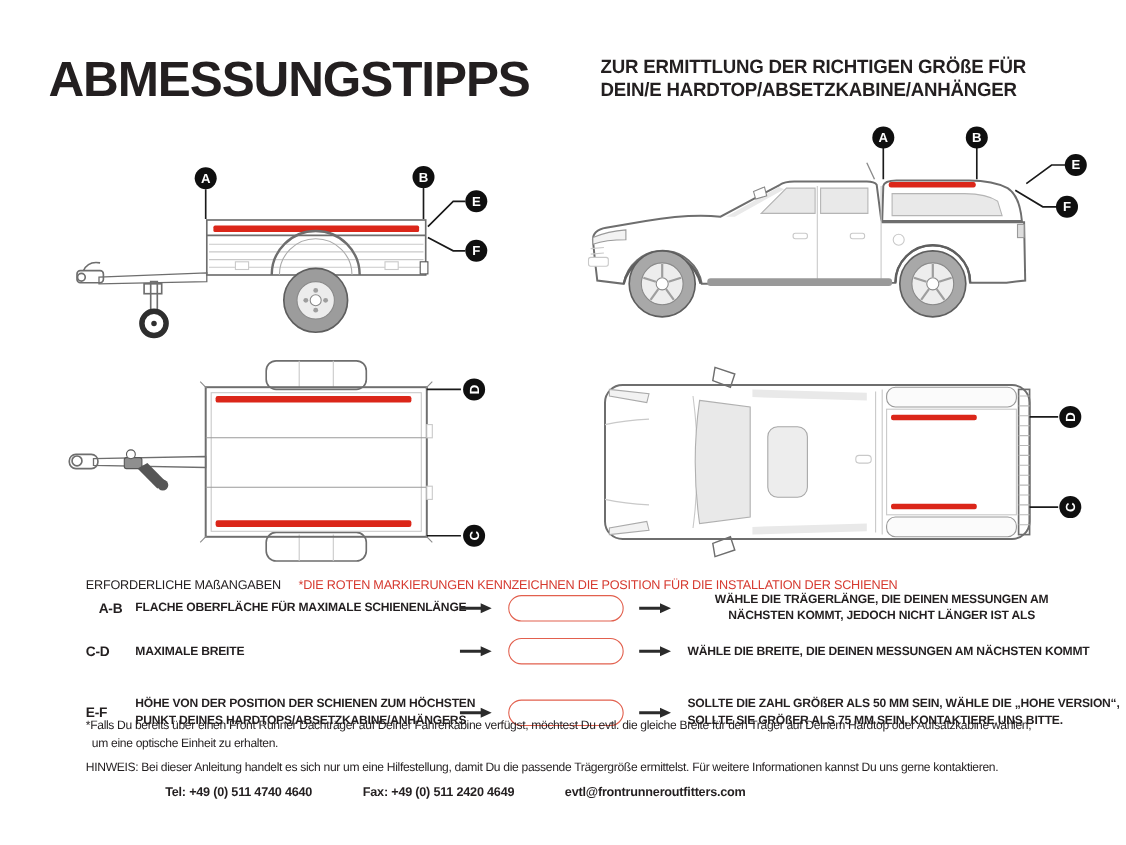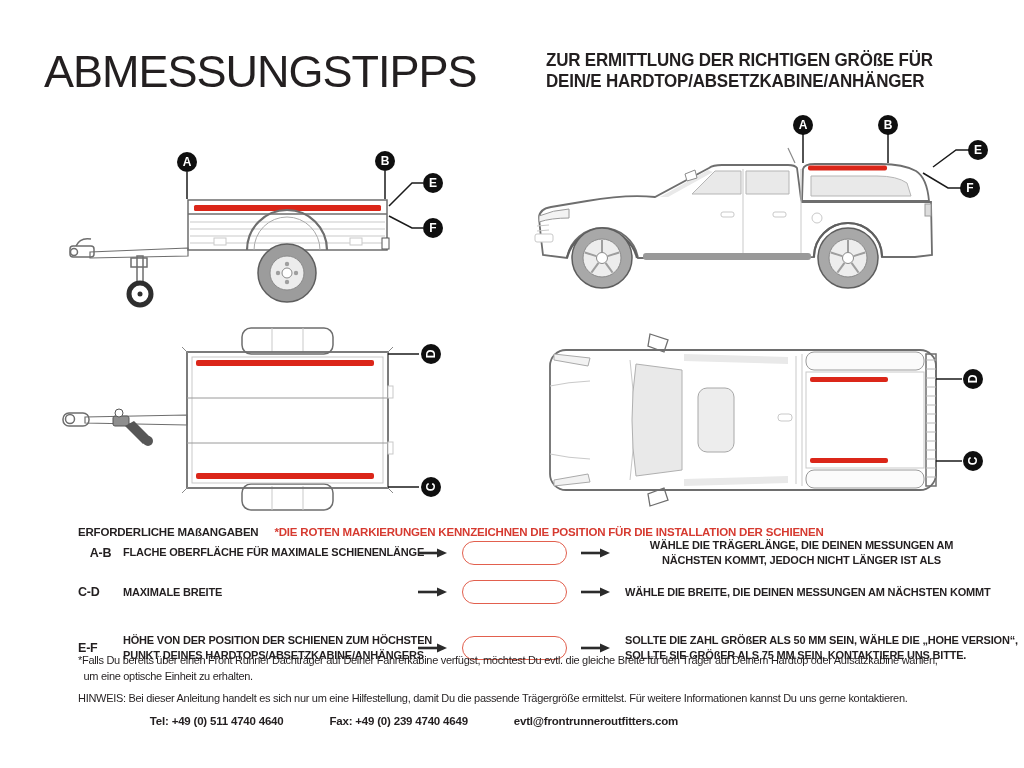--- a/index.html
+++ b/index.html
@@ -6,31 +6,31 @@
     --red:#db2619; --pill:#e2604e; --redtext:#d63a30; --ink:#231f20;
     --line:#6e6e6e; --softline:#c9c9c9; --glass:#e9e9e9; --wheel:#a8a8a8;
   }
   *{box-sizing:border-box;}
   html,body{margin:0;padding:0;}
   body{
     width:1024px;height:768px;position:relative;background:#fff;overflow:hidden;
     font-family:"Liberation Sans", sans-serif;color:var(--ink);
   }
   .abs{position:absolute;}
-  .title{left:44px;top:46px;font-size:45px;font-weight:normal;letter-spacing:-1px;white-space:pre;}
+  .title{left:44px;top:46px;font-size:45px;font-weight:bold;letter-spacing:-1px;white-space:pre;}
   .subtitle{left:546px;top:50px;font-size:17.5px;font-weight:bold;line-height:21px;
     white-space:pre-line;transform:scaleX(0.97);transform-origin:left top;letter-spacing:-0.2px;}
   .diagram{position:absolute;}
   .diagram svg{display:block;}
   .badge{position:absolute;width:20px;height:20px;border-radius:50%;background:#0f0f0f;color:#fff;
     font-size:12px;font-weight:bold;display:flex;align-items:center;justify-content:center;line-height:1;}
   .badge.rot{transform:rotate(-90deg);}
   
   .meas{left:78px;top:526px;width:900px;}
-  .meas-head{display:flex;gap:16px;align-items:baseline;font-size:11.5px;font-weight:bold;letter-spacing:-0.2px;white-space:pre;}
+  .meas-head{display:flex;gap:16px;align-items:baseline;font-size:11.5px;font-weight:normal;letter-spacing:-0.2px;white-space:pre;}
   .meas-note{color:var(--redtext);}
   .mrow{display:grid;grid-template-columns:45px 295px 44px 105px 58px auto;align-items:center;
     font-size:11px;font-weight:bold;letter-spacing:-0.2px;}
   .mrow .key{font-size:12.5px;}
   .mrow .lbl,.mrow .desc{white-space:pre;line-height:1.32;}
   .r1{text-align:center;} .r2{margin-top:13px;} .r3{margin-top:29px;}
   .pill{width:105px;height:24px;border:1.6px solid var(--pill);border-radius:13px;background:#fff;}
   .arr{display:block;}
   .fnote{left:78px;width:930px;font-size:11px;font-weight:normal;line-height:1.45;letter-spacing:-0.3px;white-space:pre;}
   .fn1{top:653px;} .fn2{top:691px;}
@@ -314,15 +314,15 @@
 SOLLTE SIE GRÖßER ALS 75 MM SEIN, KONTAKTIERE UNS BITTE.</span>
   </div>
 </div>
 
 <div class="abs fnote fn1">*Falls Du bereits über einen Front Runner Dachträger auf Deiner Fahrerkabine verfügst, möchtest Du evtl. die gleiche Breite für den Träger auf Deinem Hardtop oder Aufsatzkabine wählen,
   um eine optische Einheit zu erhalten.</div>
 <div class="abs fnote fn2">HINWEIS: Bei dieser Anleitung handelt es sich nur um eine Hilfestellung, damit Du die passende Trägergröße ermittelst. Für weitere Informationen kannst Du uns gerne kontaktieren.</div>
 
 <div class="abs footer">
   <span>Tel: +49 (0) 511 4740 4640</span>
-  <span>Fax: +49 (0) 239 4740 4649</span>
+  <span>Fax: +49 (0) 511 2420 4649</span>
   <span>evtl@frontrunneroutfitters.com</span>
 </div>
 
 </body></html>

